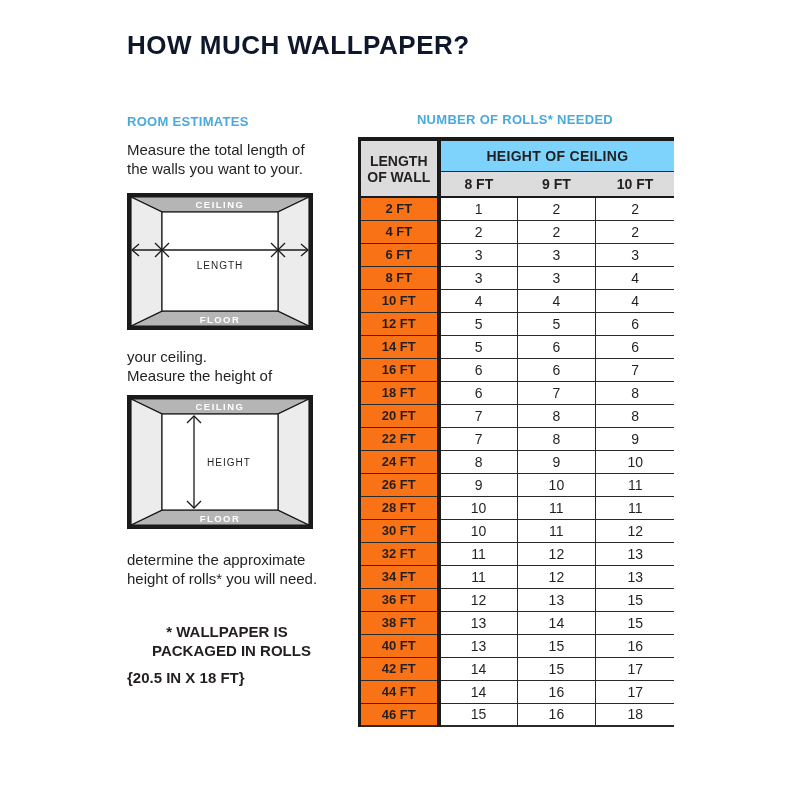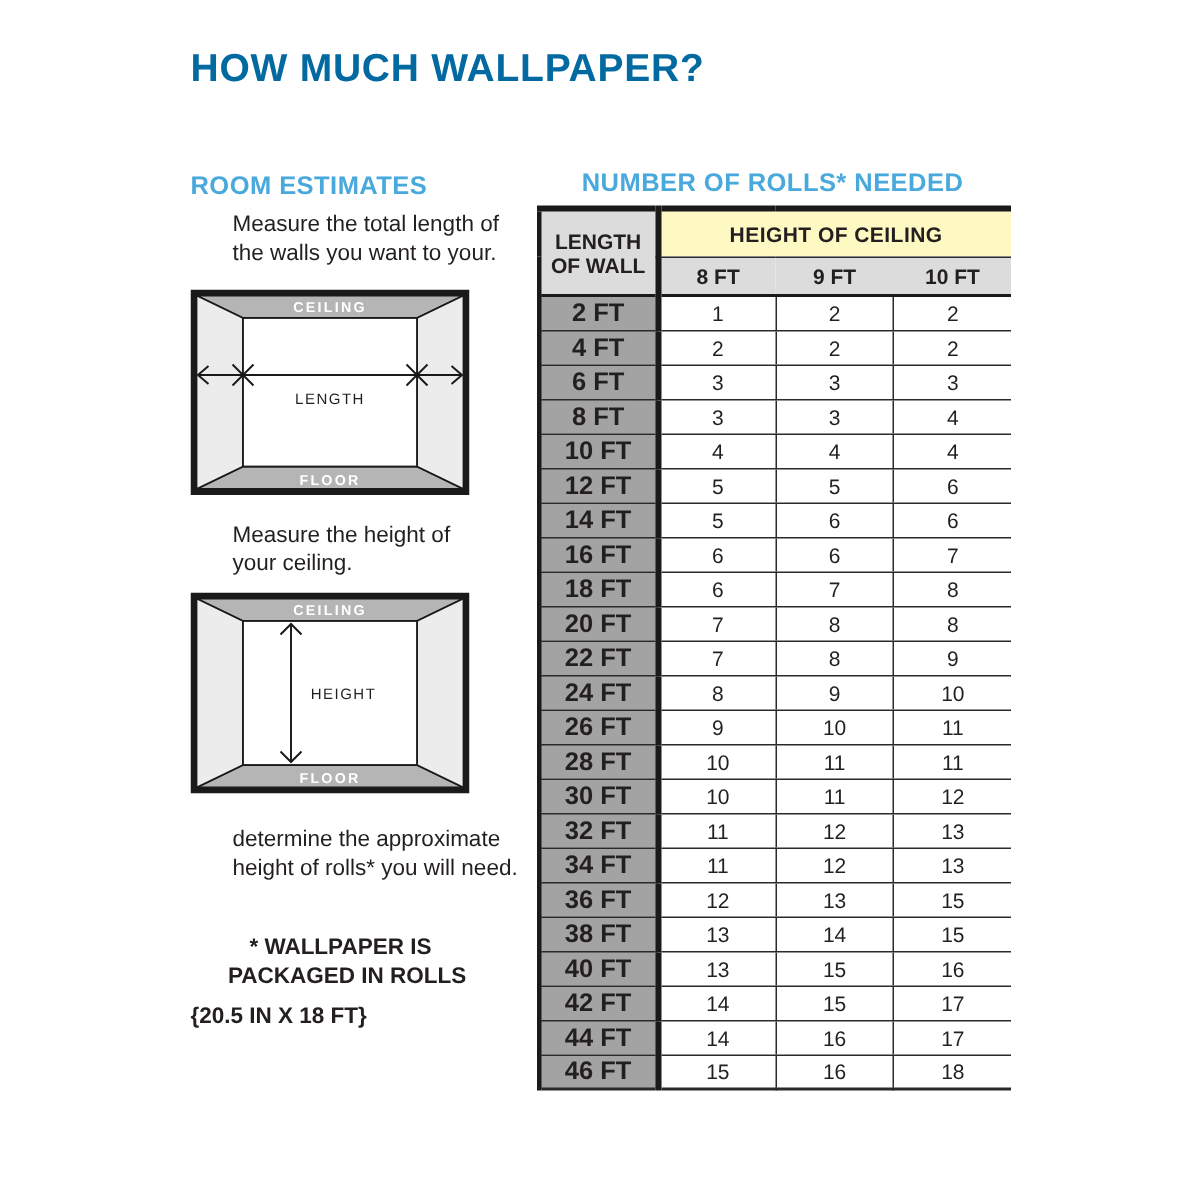--- a/index.html
+++ b/index.html
@@ -2,29 +2,29 @@
 <html><head>
 <meta charset="utf-8">
 <style>
   * { margin: 0; padding: 0; box-sizing: border-box; }
   html, body { width: 800px; height: 800px; background: #ffffff; overflow: hidden; }
   body { font-family: "Liberation Sans", "DejaVu Sans", sans-serif; color: #231f20; position: relative; }
 
   .page-title {
     position: absolute; left: 127px; top: 30px;
     font-size: 26px; font-weight: bold; letter-spacing: 0.5px;
-    color: #0369a1;
+    color: #0f172a;
   }
 
   .section-heading {
-    font-size: 17px; font-weight: bold; letter-spacing: 0.3px;
+    font-size: 13px; font-weight: bold; letter-spacing: 0.3px;
     color: #4aa9dc;
   }
 
-  .body-text { font-size: 15px; line-height: 19px; color: #231f20; margin-left: 28px; }
+  .body-text { font-size: 15px; line-height: 19px; color: #231f20; }
   .bold-text { font-size: 15px; line-height: 19px; font-weight: bold; color: #231f20; }
 
   .abs { position: absolute; }
 
   
   .room-heading   { left: 127px; top: 114px; }
   .step1          { left: 127px; top: 140px; }
   .diagram1       { left: 127px; top: 193px; }
   .step2          { left: 127px; top: 347px; }
   .diagram2       { left: 127px; top: 395px; }
@@ -57,37 +57,37 @@
     color: #231f20;
   }
 
   th.corner {
     background: #dcdcdc;
     border-right: 4px solid #1a1a1a;
     border-bottom: 2px solid #1a1a1a;
     font-size: 14px; font-weight: bold; line-height: 16px;
   }
   th.group {
-    background: #fef9c3;
+    background: #7dd3fc;
     height: 32px;
     border-bottom: 1.5px solid #2a2a2a;
     font-size: 14px; font-weight: bold; letter-spacing: 0.3px;
   }
   th.colhead {
     background: #dcdcdc;
     height: 26px;
     border-bottom: 2px solid #1a1a1a;
     font-size: 14px; font-weight: bold;
   }
 
   td.rowlabel {
-    background: #a3a3a3;
+    background: #f97316;
     border-right: 4px solid #1a1a1a;
     border-bottom: 1.4px solid #2a2a2a;
-    font-size: 17px; font-weight: bold;
+    font-size: 13px; font-weight: bold;
     height: 23px;
   }
   td.data {
     background: #ffffff;
     border-bottom: 1.4px solid #2a2a2a;
     font-size: 14px;
     height: 23px;
   }
   td.data + td.data { border-left: 1.5px solid #2a2a2a; }
 
@@ -126,22 +126,22 @@
       <line x1="28" y1="50" x2="42" y2="64"></line>
       <line x1="28" y1="64" x2="42" y2="50"></line>
       <line x1="144" y1="50" x2="158" y2="64"></line>
       <line x1="144" y1="64" x2="158" y2="50"></line>
     </g>
     <text x="93" y="76" text-anchor="middle" class="diag-measure-label">LENGTH</text>
   </svg>
 </div>
 
 <div class="abs step2 body-text">
+  <div>your ceiling.</div>
   <div>Measure the height of</div>
-  <div>your ceiling.</div>
 </div>
 
 <div class="abs diagram2">
   <svg width="186" height="134" viewBox="0 0 186 134">
     <rect x="2" y="2" width="182" height="130" fill="#ffffff" stroke="#1a1a1a" stroke-width="4"></rect>
     <polygon points="4,4 182,4 151,19 35,19" fill="#b5b5b5" stroke="#1a1a1a" stroke-width="1.2"></polygon>
     <polygon points="4,130 182,130 151,115 35,115" fill="#b5b5b5" stroke="#1a1a1a" stroke-width="1.2"></polygon>
     <polygon points="4,4 35,19 35,115 4,130" fill="#ececec" stroke="#1a1a1a" stroke-width="1.2"></polygon>
     <polygon points="182,4 151,19 151,115 182,130" fill="#ececec" stroke="#1a1a1a" stroke-width="1.2"></polygon>
     <rect x="35" y="19" width="116" height="96" fill="#ffffff" stroke="#1a1a1a" stroke-width="1.2"></rect>

